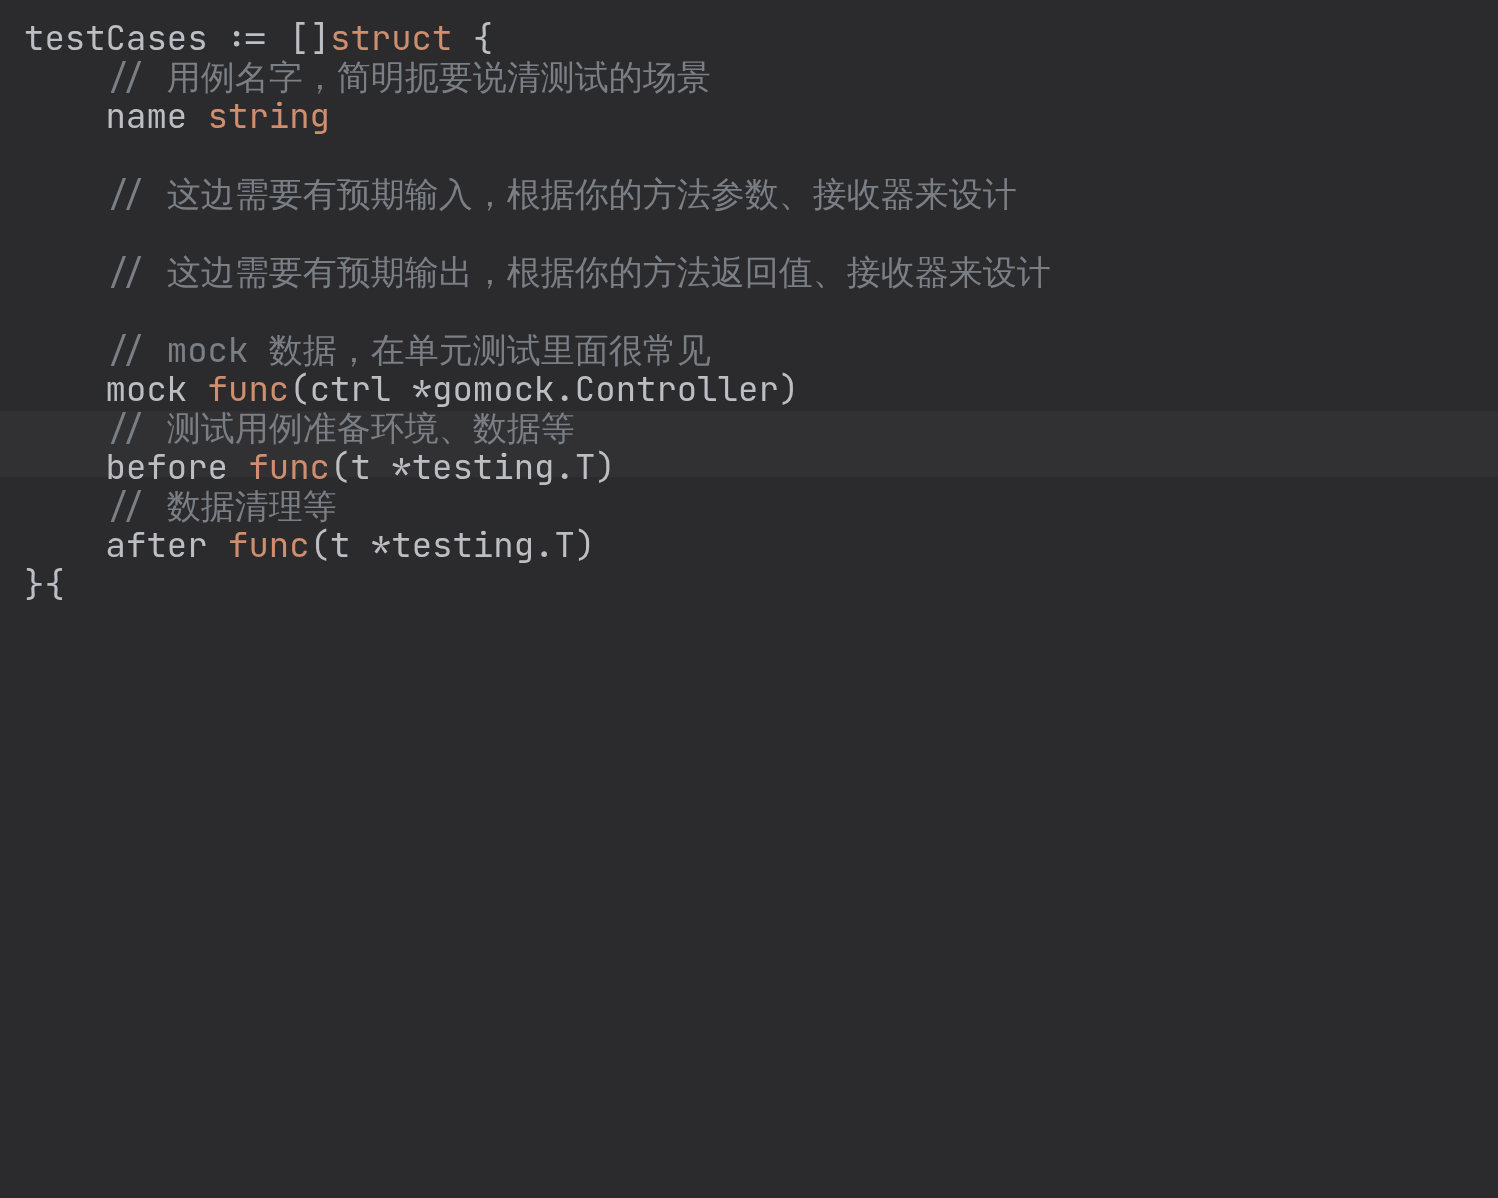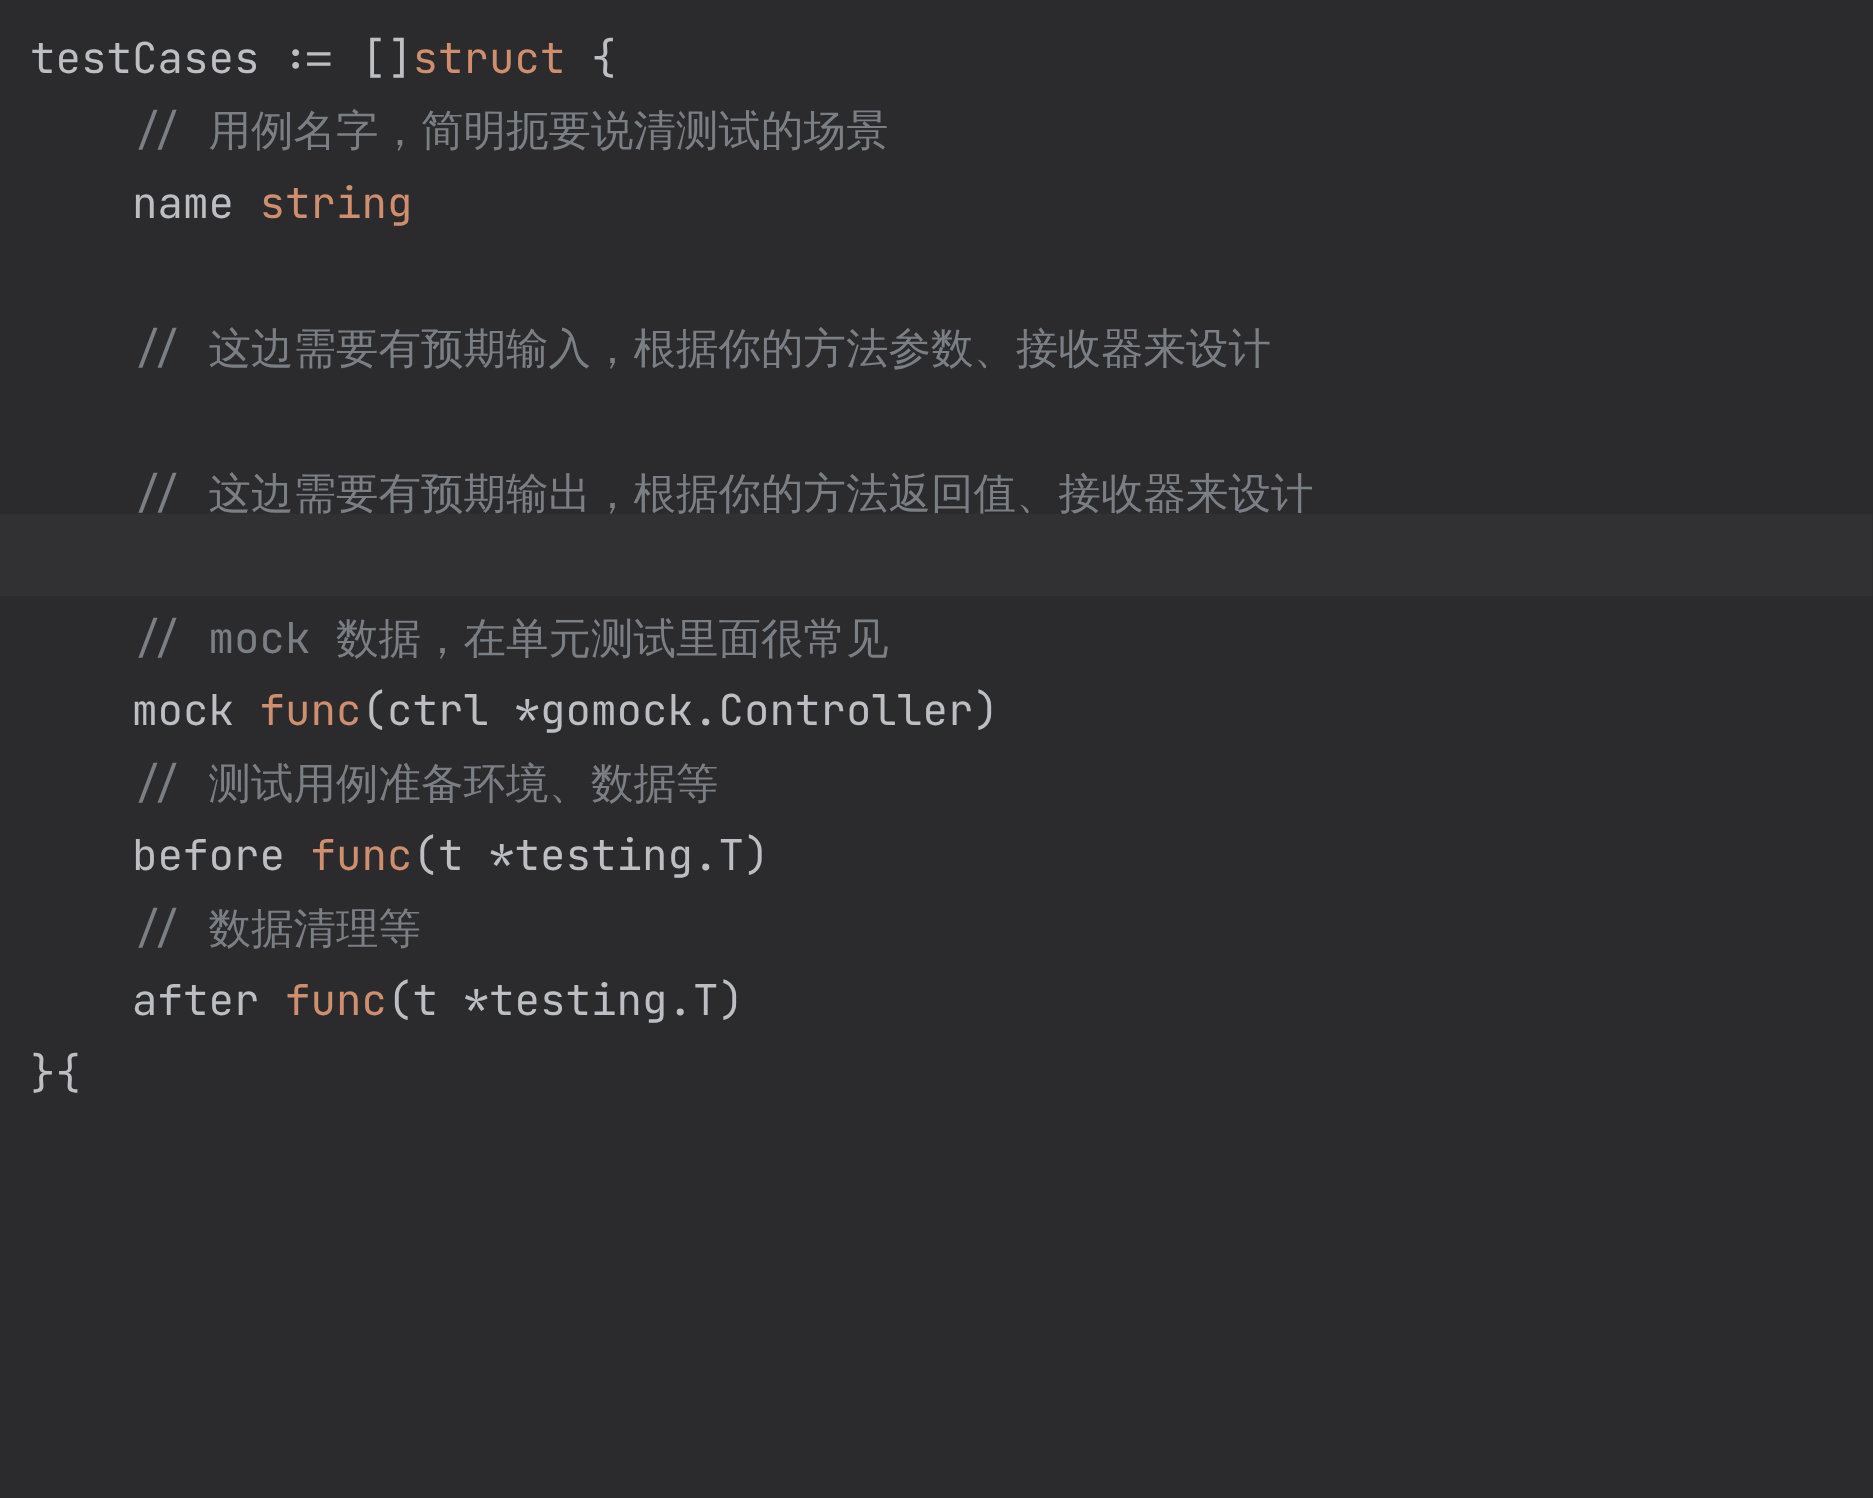--- a/index.html
+++ b/index.html
@@ -8,21 +8,21 @@
     width: 1498px;
     height: 1198px;
     background: #2b2b2d;
     overflow: hidden;
   }
   pre.code {
     margin: 0;
     padding: 18px 12px 0 24px;
     font-family: "SFMono-Regular", "JetBrains Mono", "Menlo", "Consolas", monospace;
     font-size: 34px;
-    line-height: 58px;
+    line-height: 39px;
     color: #bcbec4;
     white-space: pre;
     position: relative;
   }
   .hl-line {
     position: absolute;
     left: 0;
     width: 1498px;
     height: 66px;
     top: 411px;

